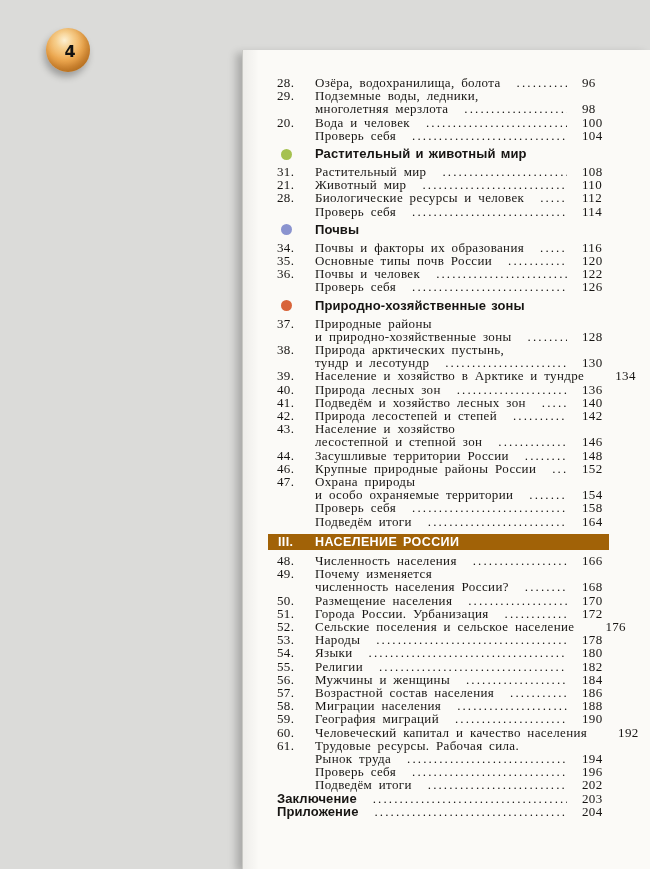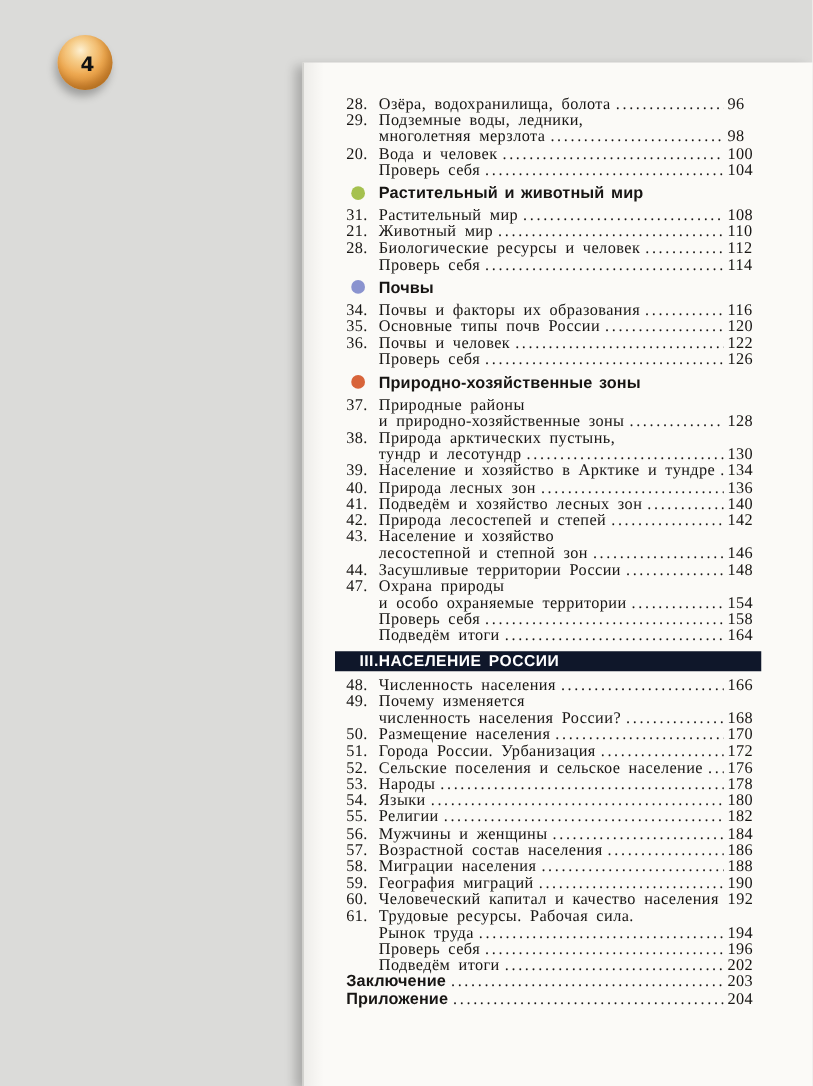--- a/index.html
+++ b/index.html
@@ -34,20 +34,21 @@
   
   .toc{
     position:absolute;left:34px;right:42px;top:26px;
     color:#171513;
   }
   .row{
     display:flex;align-items:baseline;
     font-size:13px;line-height:13.2px;
     letter-spacing:0.35px;word-spacing:3px;
     white-space:nowrap;
+    gap:12px;
   }
   .num{flex:0 0 26px;}
   .title{flex:0 0 auto;}
   .dots{flex:1 1 0;min-width:0;overflow:hidden;margin:0 3px 0 4px;}
   .dots::after{
     content:"..................................................................................";
     letter-spacing:2.1px;
   }
   .pg{flex:0 0 auto;min-width:26px;text-align:left;}
   
@@ -230,20 +231,26 @@
         <span class="dots"></span>
         <span class="pg">146</span>
       </div>
       <div class="row">
         <span class="num">44.</span>
         <span class="title">Засушливые территории России</span>
         <span class="dots"></span>
         <span class="pg">148</span>
       </div>
       <div class="row">
+        <span class="num">46.</span>
+        <span class="title">Крупные природные районы России</span>
+        <span class="dots"></span>
+        <span class="pg">152</span>
+      </div>
+      <div class="row">
         <span class="num">47.</span>
         <span class="title">Охрана природы</span>
       </div>
       <div class="row">
         <span class="num"></span>
         <span class="title">и особо охраняемые территории</span>
         <span class="dots"></span>
         <span class="pg">154</span>
       </div>
       <div class="row">
@@ -251,21 +258,21 @@
         <span class="title">Проверь себя</span>
         <span class="dots"></span>
         <span class="pg">158</span>
       </div>
       <div class="row">
         <span class="num"></span>
         <span class="title">Подведём итоги</span>
         <span class="dots"></span>
         <span class="pg">164</span>
       </div>
-      <div class="row part" style="background: #0f172a; color: rgb(255, 255, 255); text-align: right;">
+      <div class="row part" style="background: #a16207; color: rgb(255, 255, 255);">
         <span class="numeral">III.</span>
         <span class="title">НАСЕЛЕНИЕ РОССИИ</span>
       </div>
       <div class="row">
         <span class="num">48.</span>
         <span class="title">Численность населения</span>
         <span class="dots"></span>
         <span class="pg">166</span>
       </div>
       <div class="row">

